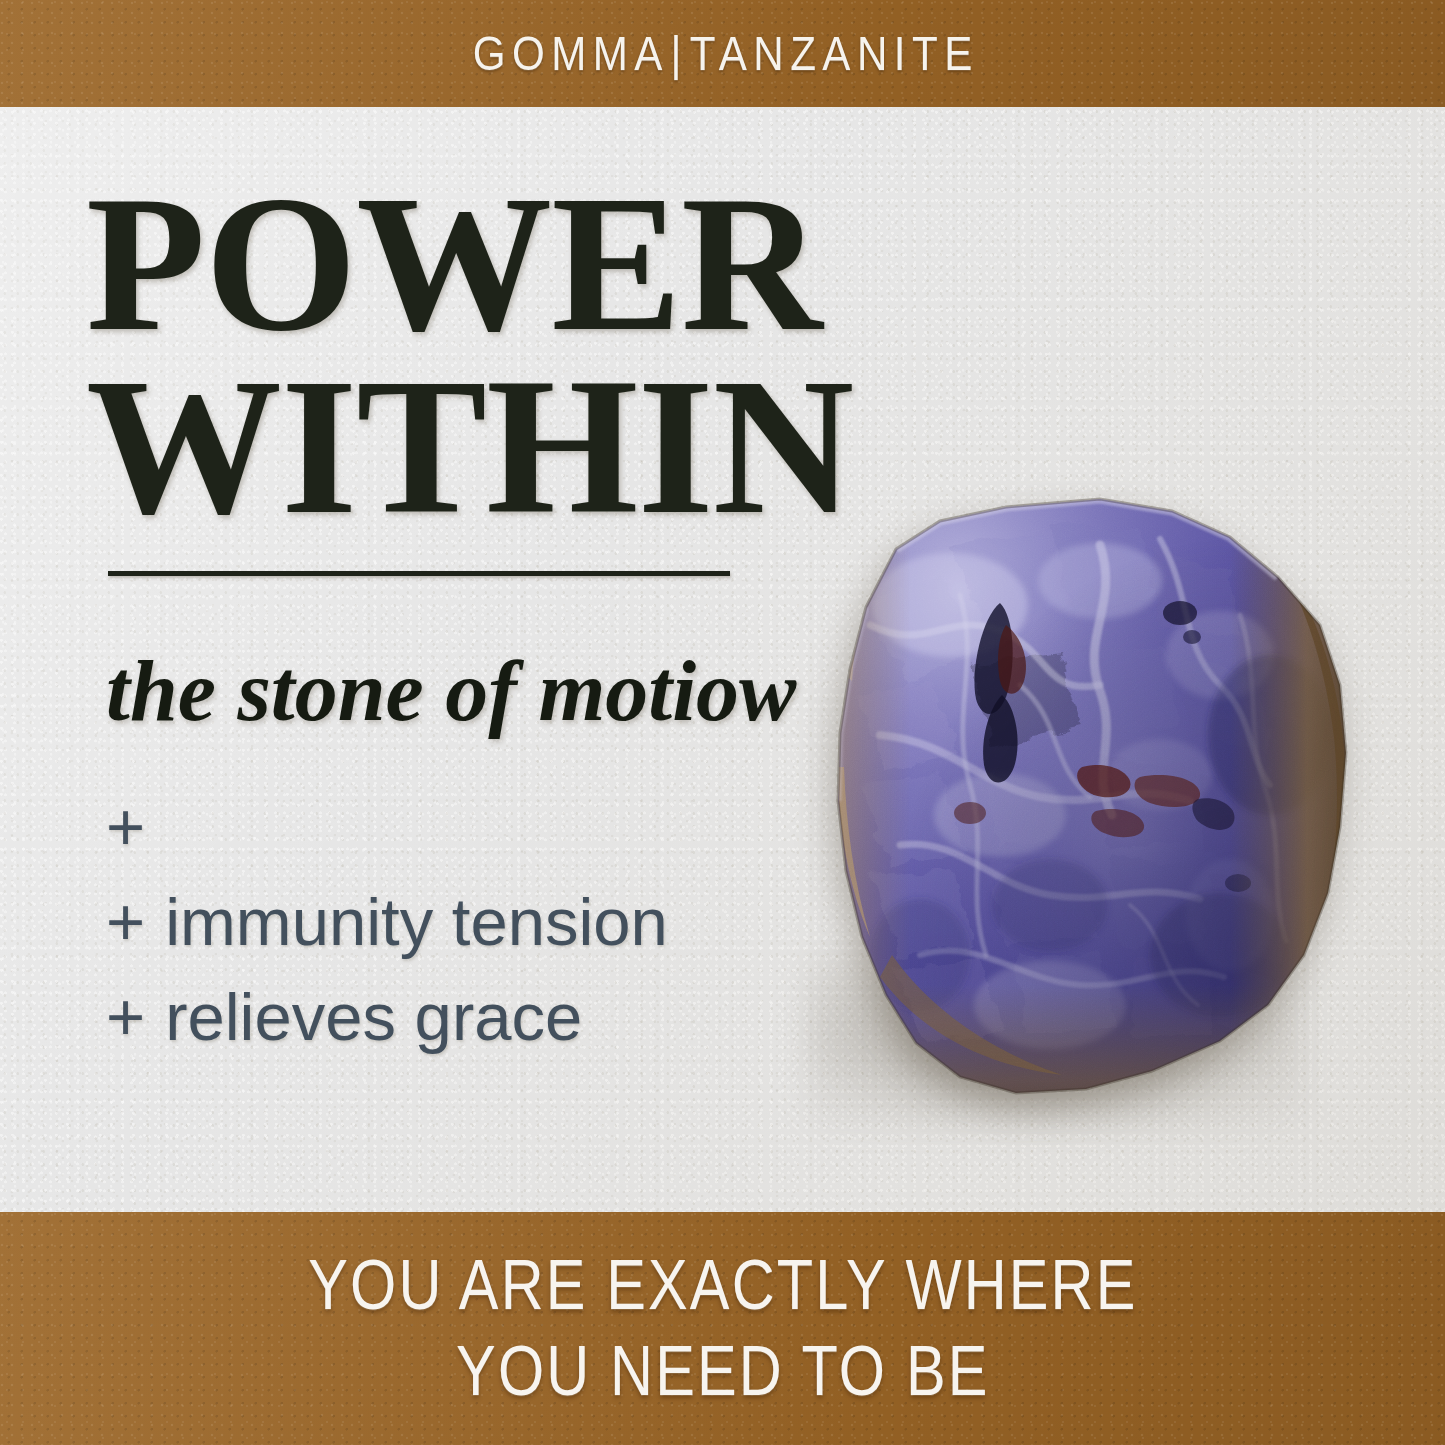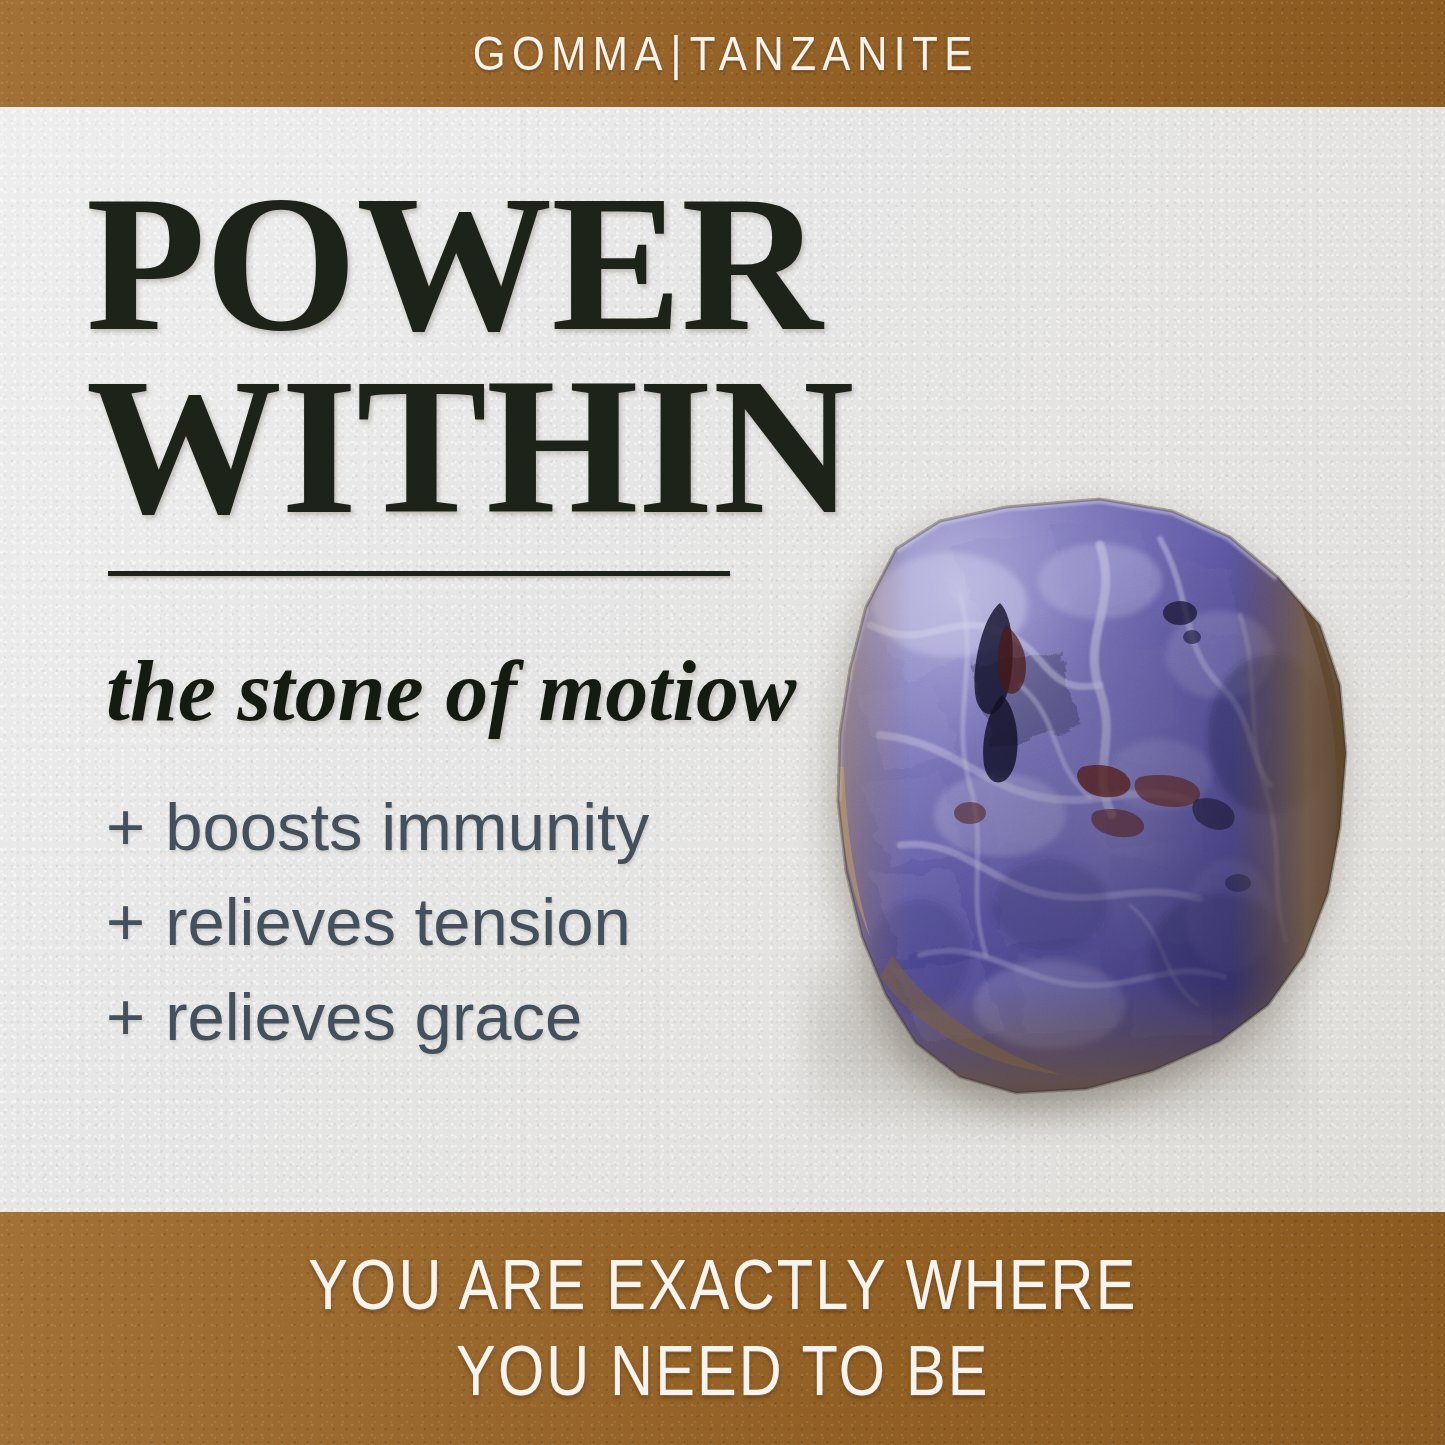--- a/index.html
+++ b/index.html
@@ -217,25 +217,24 @@
       <div class="headline-line" id="headline-line-2">WITHIN</div>
     </div>
 
     <div id="divider"></div>
 
     <div id="tagline">the stone of motiow</div>
 
     <div id="benefits">
       <div class="benefit-row">
         <span class="benefit-plus">+</span>
-        <span>boosts immunity</span>
       </div>
       <div class="benefit-row">
         <span class="benefit-plus">+</span>
-        <span>relieves tension</span>
+        <span>immunity tension</span>
       </div>
       <div class="benefit-row">
         <span class="benefit-plus">+</span>
         <span>relieves grace</span>
       </div>
     </div>
 
     <div id="stone-wrap">
       <div id="stone-shadow"></div>
       <svg id="stone-svg" viewBox="0 0 570 660">

